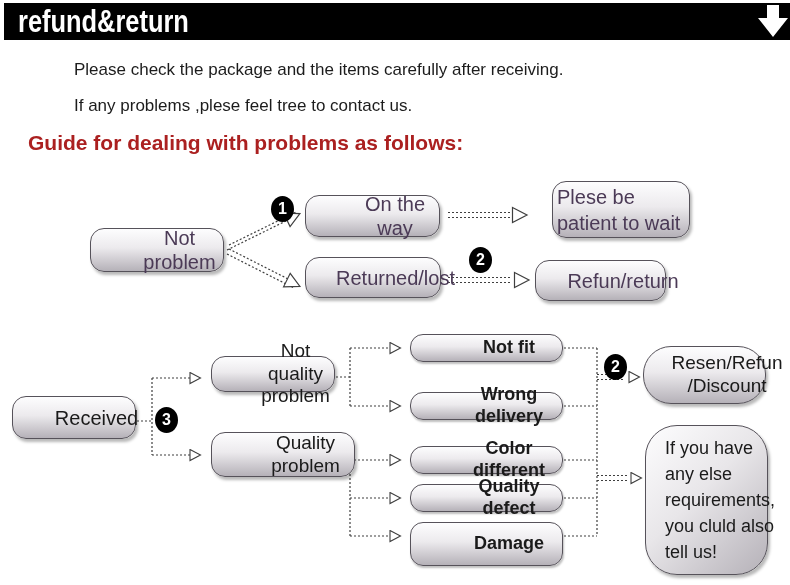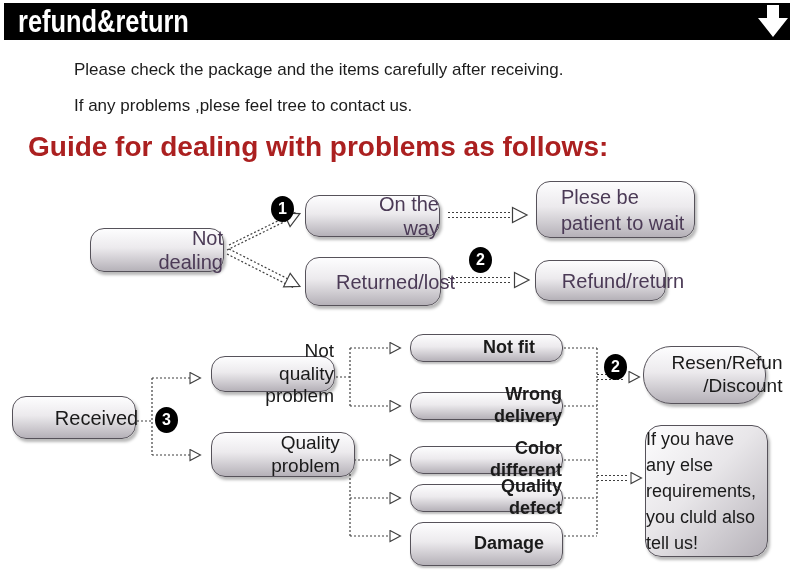--- a/index.html
+++ b/index.html
@@ -14,30 +14,30 @@
   }
   .banner{position:absolute;left:4px;top:3px;width:782px;height:37px;background:var(--banner-bg);padding-left:22px;}
   .banner-title{
     position:absolute;left:14px;top:0;height:37px;line-height:37px;
     font-size:31px;font-weight:700;color:var(--banner-text);
     transform:scaleX(.82);transform-origin:left center;white-space:nowrap;
   }
   .banner-arrow{position:absolute;right:20px;top:2px;width:30px;height:32px;}
   .intro-line{position:absolute;left:42px;font-size:17px;color:var(--body-text);white-space:nowrap;margin-left:32px;}
   .intro-heading{
-    position:absolute;left:28px;top:131px;font-size:28px;font-weight:700;
+    position:absolute;left:28px;top:131px;font-size:21px;font-weight:700;
     color:var(--heading-red);white-space:nowrap;
   }
   .node{
     position:absolute;box-sizing:border-box;z-index:2;
     background:linear-gradient(180deg,#fdfdfe 0%,#eceaed 45%,var(--node-fill-bottom) 100%);
     border:1px solid var(--node-border);border-radius:14px;
     box-shadow:2px 3px 3px rgba(0,0,0,.28);
     display:flex;align-items:center;justify-content:center;
-    text-align:right;white-space:pre-line;
+    text-align:center;white-space:pre-line;
     font-size:20px;line-height:1.2;color:var(--node-text-purple);padding-left:45px;
   }
   .node.black{color:var(--node-text-black);}
   .node.pill{border-radius:13px;font-weight:700;font-size:18px;box-shadow:1px 2px 2px rgba(0,0,0,.25);}
   .node.leftalign{justify-content:flex-start;text-align:left;}
   .badge{
     position:absolute;z-index:3;width:23px;height:26px;border-radius:50%;
     background:#000;color:#fff;font-weight:700;font-size:16px;
     display:flex;align-items:center;justify-content:center;
   }
@@ -112,42 +112,42 @@
     <g class="carrier">
       <line x1="228" y1="248" x2="299" y2="214" marker-end="url(#ahb)"></line>
       <line x1="228" y1="251" x2="299" y2="286" marker-end="url(#ahb)"></line>
       <line x1="448" y1="215" x2="526" y2="215" marker-end="url(#ahb)"></line>
       <line x1="448" y1="280" x2="528" y2="280" marker-end="url(#ahb)"></line>
       <line x1="597" y1="377" x2="639" y2="377" marker-end="url(#ah)"></line>
       <line x1="597" y1="478" x2="641" y2="478" marker-end="url(#ah)"></line>
     </g>
   </svg>
 
-  <div class="node" style="left:90px;top:228px;width:134px;height:44px">Not dealing</div>
+  <div class="node" style="left:90px;top:228px;width:134px;height:44px">Not problem</div>
   <div class="badge" style="left:271px;top:196px">1</div>
   <div class="node" style="left:305px;top:195px;width:135px;height:42px">On the way</div>
-  <div class="node leftalign" style="left:536px;top:181px;width:159px;height:57px;padding-left:24px;line-height:1.3">Plese be
+  <div class="node leftalign" style="left:552px;top:181px;width:138px;height:57px;padding-left:4px;line-height:1.3">Plese be
 patient to wait</div>
-  <div class="node" style="left:305px;top:257px;width:136px;height:49px">Returned/lost</div>
+  <div class="node" style="left:305px;top:257px;width:136px;height:41px">Returned/lost</div>
   <div class="badge" style="left:469px;top:247px">2</div>
-  <div class="node" style="left:535px;top:260px;width:131px;height:41px">Refund/return</div>
+  <div class="node" style="left:535px;top:260px;width:131px;height:41px">Refun/return</div>
 
   <div class="node black" style="left:12px;top:396px;width:124px;height:43px">Received</div>
   <div class="badge" style="left:155px;top:407px">3</div>
   <div class="node black" style="left:211px;top:356px;width:124px;height:36px;font-size:19px">Not quality
 problem</div>
   <div class="node black" style="left:211px;top:432px;width:144px;height:45px;font-size:19px">Quality
 problem</div>
   <div class="node black pill" style="left:410px;top:334px;width:153px;height:28px">Not fit</div>
   <div class="node black pill" style="left:410px;top:392px;width:153px;height:28px">Wrong delivery</div>
   <div class="node black pill" style="left:410px;top:446px;width:153px;height:28px">Color different</div>
   <div class="node black pill" style="left:410px;top:484px;width:153px;height:28px">Quality defect</div>
   <div class="node black pill" style="left:410px;top:522px;width:153px;height:44px">Damage</div>
   <div class="badge" style="left:604px;top:354px">2</div>
   <div class="node black" style="left:643px;top:346px;width:123px;height:58px;font-size:19px;border-radius:28px">Resen/Refun
 /Discount</div>
-  <div class="node black leftalign" style="left:645px;top:425px;width:123px;height:132px;padding-left:0;font-size:18px;line-height:1.45;border-radius:16px;background:linear-gradient(135deg,#fdfdfe 0%,#e8e6e9 45%,var(--node-fill-bottom) 100%)">If you have
+  <div class="node black leftalign" style="left:645px;top:425px;width:123px;height:150px;padding-left:19px;font-size:18px;line-height:1.45;border-radius:32px;background:linear-gradient(135deg,#fdfdfe 0%,#e8e6e9 45%,var(--node-fill-bottom) 100%)">If you have
 any else
 requirements,
 you cluld also
 tell us!</div>
 
 </div>
 
 </body></html>

